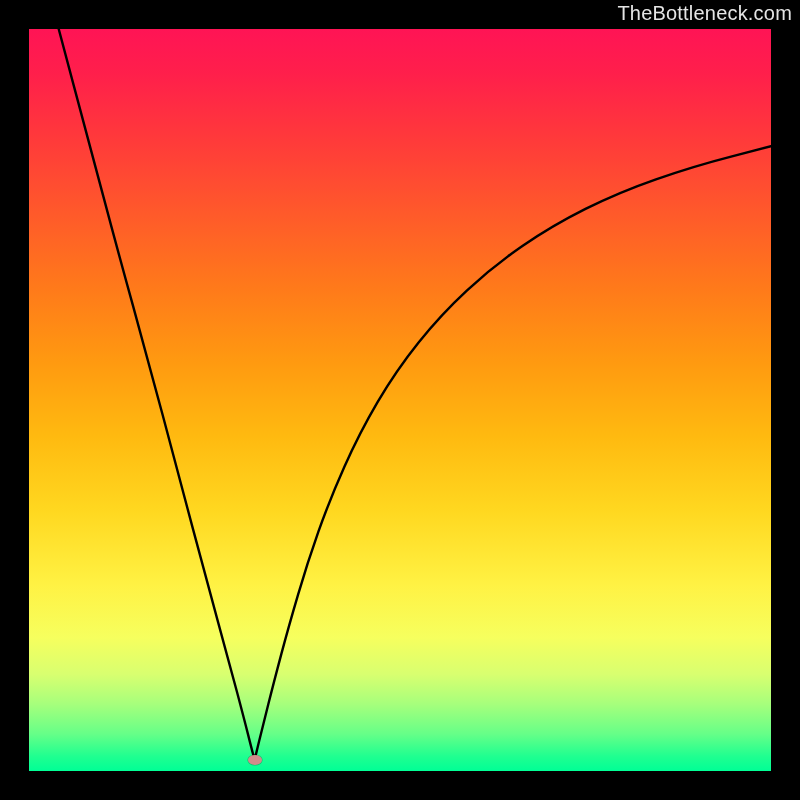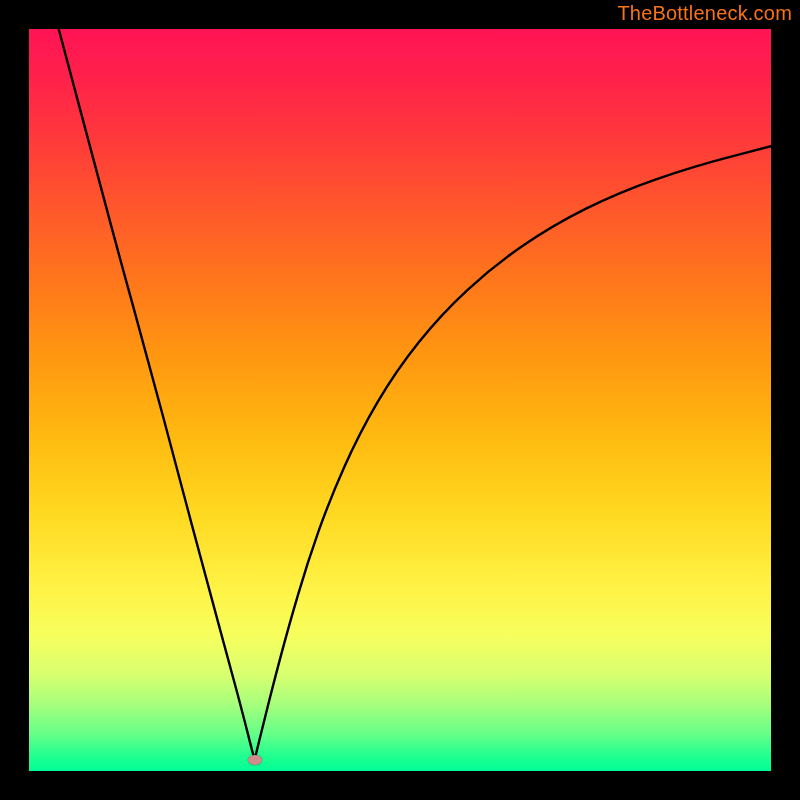--- a/index.html
+++ b/index.html
@@ -13,21 +13,21 @@
   .frame {
     position: relative;
     width: 800px;
     height: 800px;
     background: #000;
   }
   .watermark {
     position: absolute;
     top: 2px;
     right: 8px;
-    color: #f97316;
+    color: #e5e5e5;
     font-size: 20px;
     font-weight: 500;
     letter-spacing: 0.2px;
     z-index: 10;
   }
   .plot {
     position: absolute;
     left: 29px;
     top: 29px;
     width: 742px;

